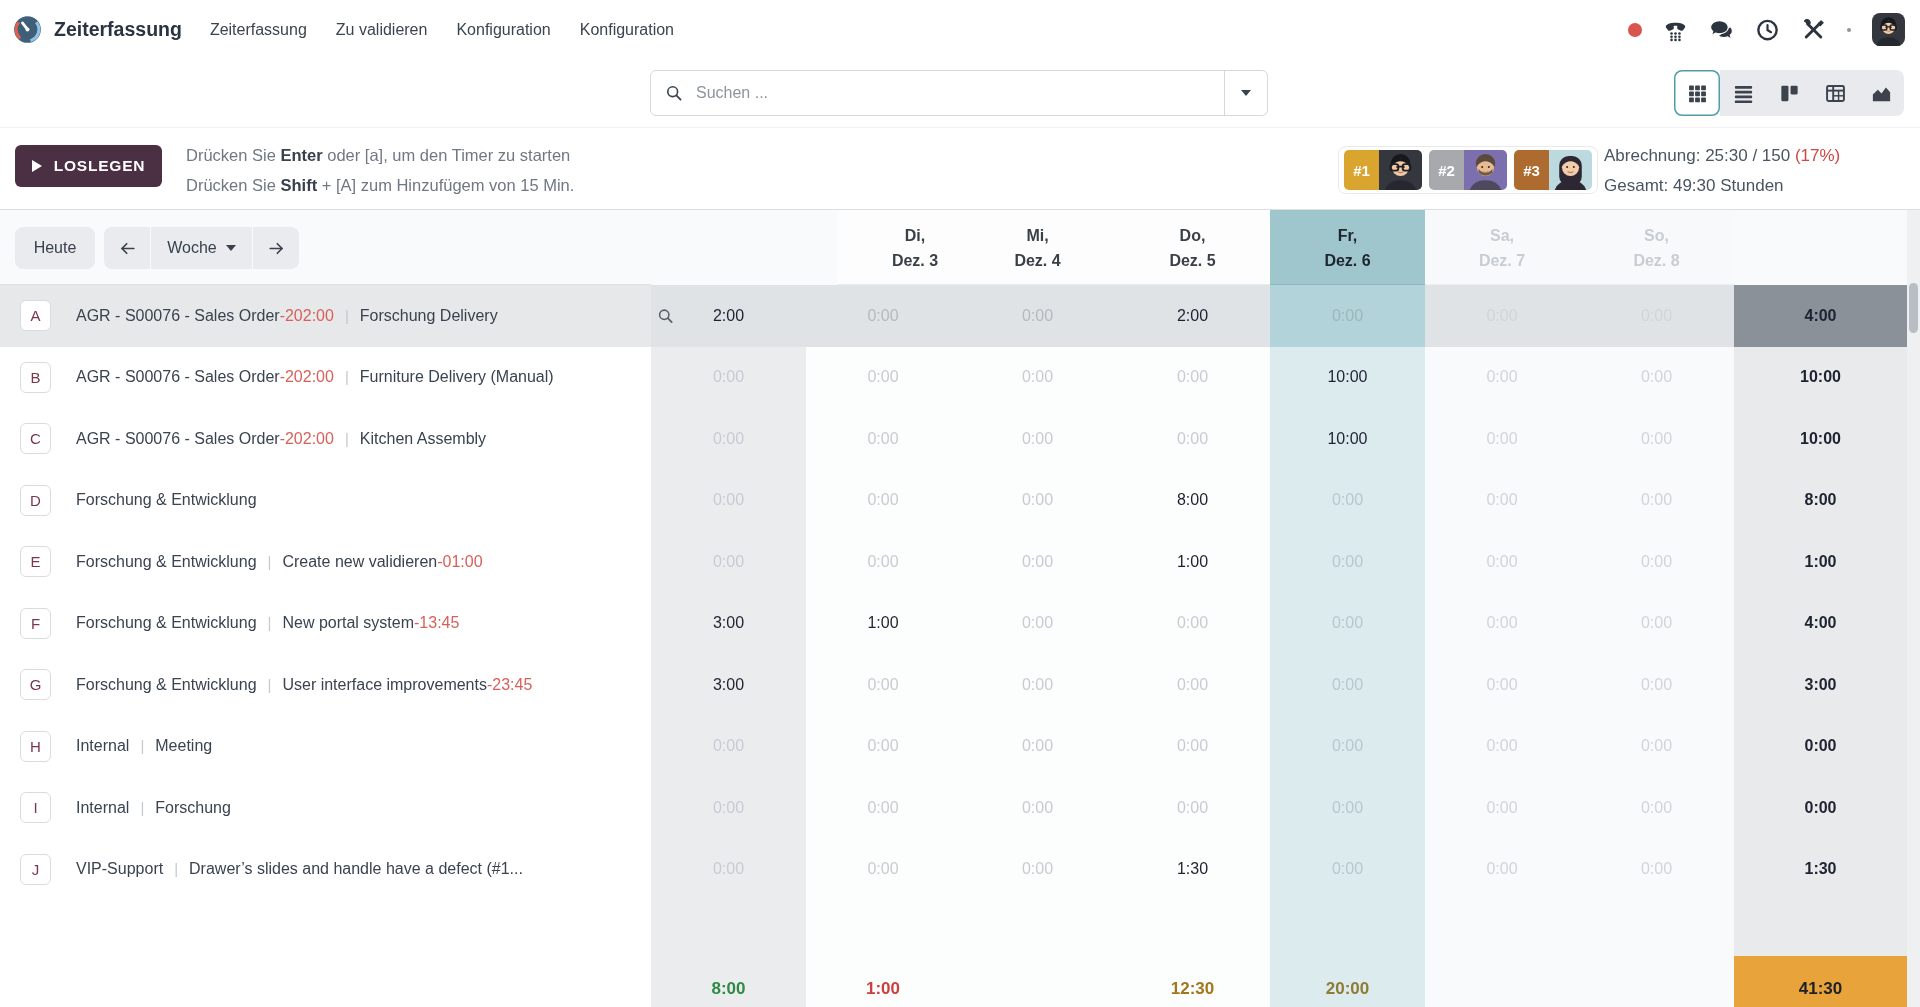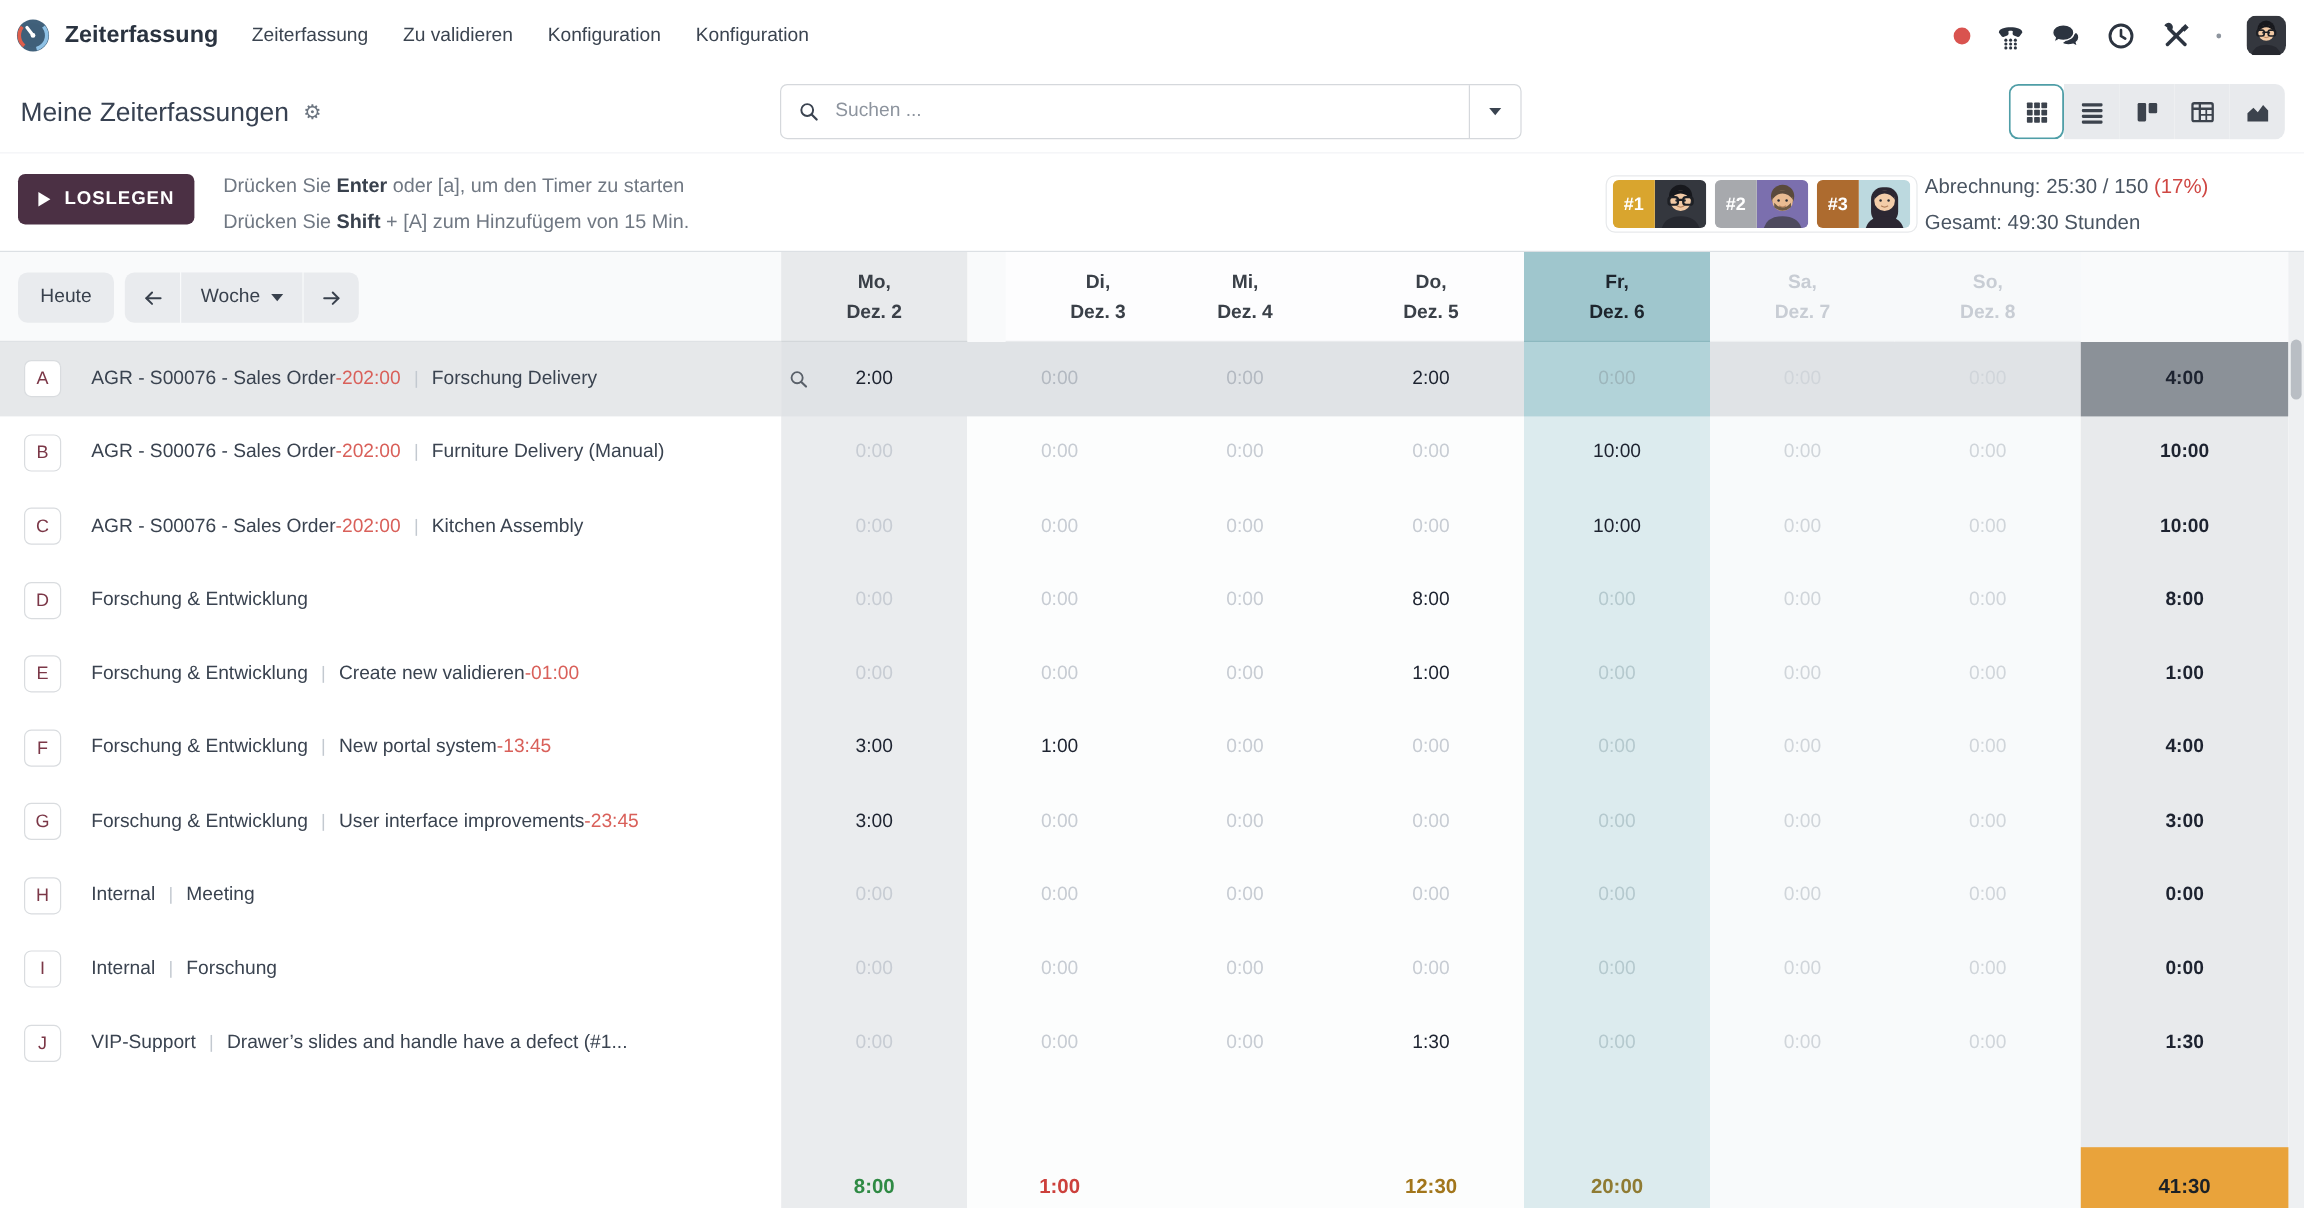--- a/index.html
+++ b/index.html
@@ -190,24 +190,20 @@
             <path d="M5 40 Q7.5 29.5 20 29.5 Q32.5 29.5 35 40 Z" fill="#26282f"></path>
             <rect x="10.6" y="14.6" width="7.4" height="6" rx="2.2" fill="none" stroke="#1d1f24" stroke-width="1.7"></rect>
             <rect x="22" y="14.6" width="7.4" height="6" rx="2.2" fill="none" stroke="#1d1f24" stroke-width="1.7"></rect>
             <line x1="18" y1="16.8" x2="22" y2="16.8" stroke="#1d1f24" stroke-width="1.7"></line>
           </svg>
         </span>
     </div>
   </div>
 
   <div class="control" data-interactable="false">
-    <div class="page-title-wrap">
-      <span class="page-title" data-interactable="false">Meine Zeiterfassungen</span>
-      <span class="gear" data-interactable="true">⚙</span>
-    </div>
     <div class="searchbox" data-interactable="false">
       <span class="sicon" data-interactable="false">
           <svg viewBox="0 0 22 22" fill="none" stroke="currentColor">
             <circle cx="9.4" cy="9.4" r="6" stroke-width="2"></circle>
             <line x1="13.9" y1="13.9" x2="19" y2="19" stroke-width="2.3" stroke-linecap="round"></line>
           </svg>
         </span>
       <input type="text" data-interactable="true" placeholder="Suchen ..." style="">
       <span class="search-toggle" data-interactable="true">
           <span class="caret" data-interactable="false"></span>
@@ -346,24 +342,20 @@
       <span data-interactable="false">Woche</span>
       <span class="caret-sm" data-interactable="false"></span>
     </div>
     <div class="tb-btn tb-arrow" id="btn-next" data-interactable="true">
         <svg viewBox="0 0 24 24" fill="none" stroke="currentColor" stroke-width="2.1" stroke-linecap="round" stroke-linejoin="round">
           <line x1="4" y1="12" x2="19" y2="12"></line>
           <polyline points="13,6 19,12 13,18"></polyline>
         </svg>
       </div>
     <div class="header-underline" data-interactable="false"></div>
-  <div class="day-head dh-past" data-interactable="false" style="left: 651px; width: 155px;">
-        <span data-interactable="false">Mo,</span>
-        <span data-interactable="false">Dez. 2</span>
-      </div>
       <div class="day-head dh-mid" data-interactable="false" style="left: 838px; width: 154px;">
         <span data-interactable="false">Di,</span>
         <span data-interactable="false">Dez. 3</span>
       </div>
       <div class="day-head dh-mid" data-interactable="false" style="left: 960px; width: 155px;">
         <span data-interactable="false">Mi,</span>
         <span data-interactable="false">Dez. 4</span>
       </div>
       <div class="day-head dh-mid" data-interactable="false" style="left: 1115px; width: 155px;">
         <span data-interactable="false">Do,</span>

